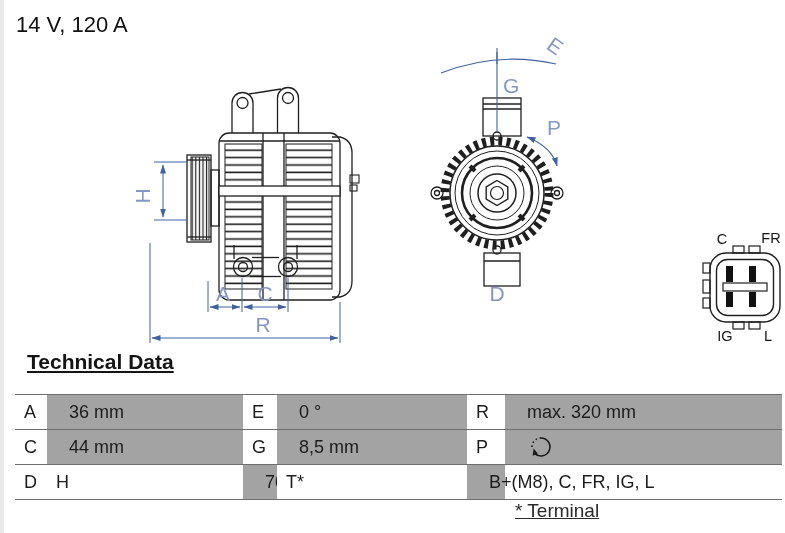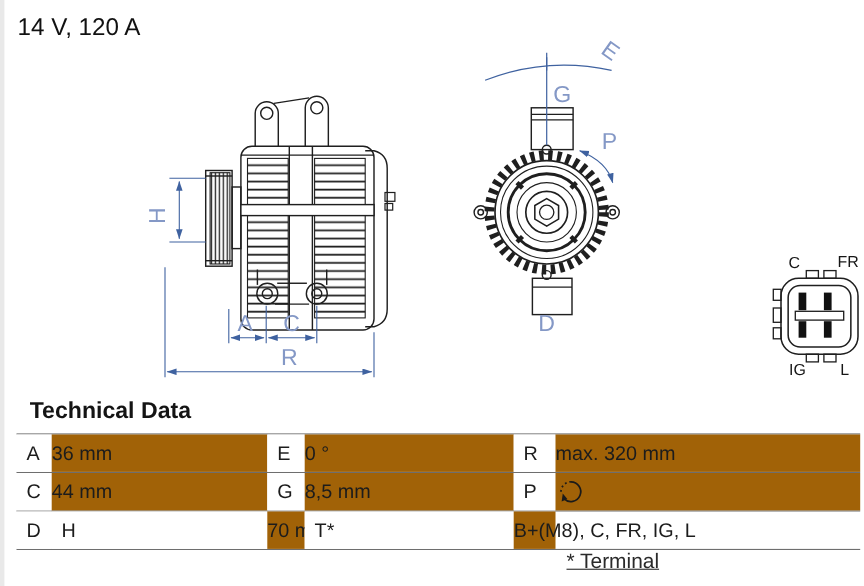--- a/index.html
+++ b/index.html
@@ -3,36 +3,36 @@
 <meta charset="utf-8">
 <style>
   html,body{margin:0;padding:0;}
   body{
     width:785px;height:533px;position:relative;background:#ffffff;
     font-family:"Liberation Sans", sans-serif;color:#1a1a1a;overflow:hidden;
   }
   .edge-strip{position:absolute;left:0;top:0;width:4px;height:533px;background:#e9e9e9;}
   .title{position:absolute;left:16px;top:12px;font-size:22px;font-weight:400;color:#111;}
   .drawing{position:absolute;left:0;top:0;width:785px;height:360px;}
-  .tech-heading{position:absolute;left:27px;top:362px;font-size:21px;font-weight:700;color:#141414;}
+  .tech-heading{position:absolute;left:27px;top:350px;font-size:21px;font-weight:700;color:#141414;text-decoration:underline;}
   .spec-table{
     position:absolute;left:15px;top:394px;width:767px;
     border-top:1px solid #6e6e6e;
   }
   .spec-row{
     display:grid;
     grid-template-columns:32px 196px 34px 190px 38px 277px;
     height:34px;border-bottom:1px solid #6e6e6e;
   }
   .cell-k{
     background:#ffffff;font-size:18px;line-height:34px;padding-left:9px;
     white-space:nowrap;color:#1c1c1c;
   }
   .cell-v{
-    background:#a16207;font-size:18px;line-height:34px;padding-left:0;
+    background:#a3a3a3;font-size:18px;line-height:34px;padding-left:22px;
     white-space:nowrap;color:#1c1c1c;display:flex;align-items:center;
   }
   .footnote{position:absolute;left:515px;top:500px;font-size:19px;color:#2a2a2a;text-decoration:underline;}
   svg text{font-family:"Liberation Sans", sans-serif;}
   .dimlbl{fill:#8498c6;font-size:21px;}
   .conlbl{fill:#161616;font-size:14.5px;}
 </style>
 </head>
 <body>
 

